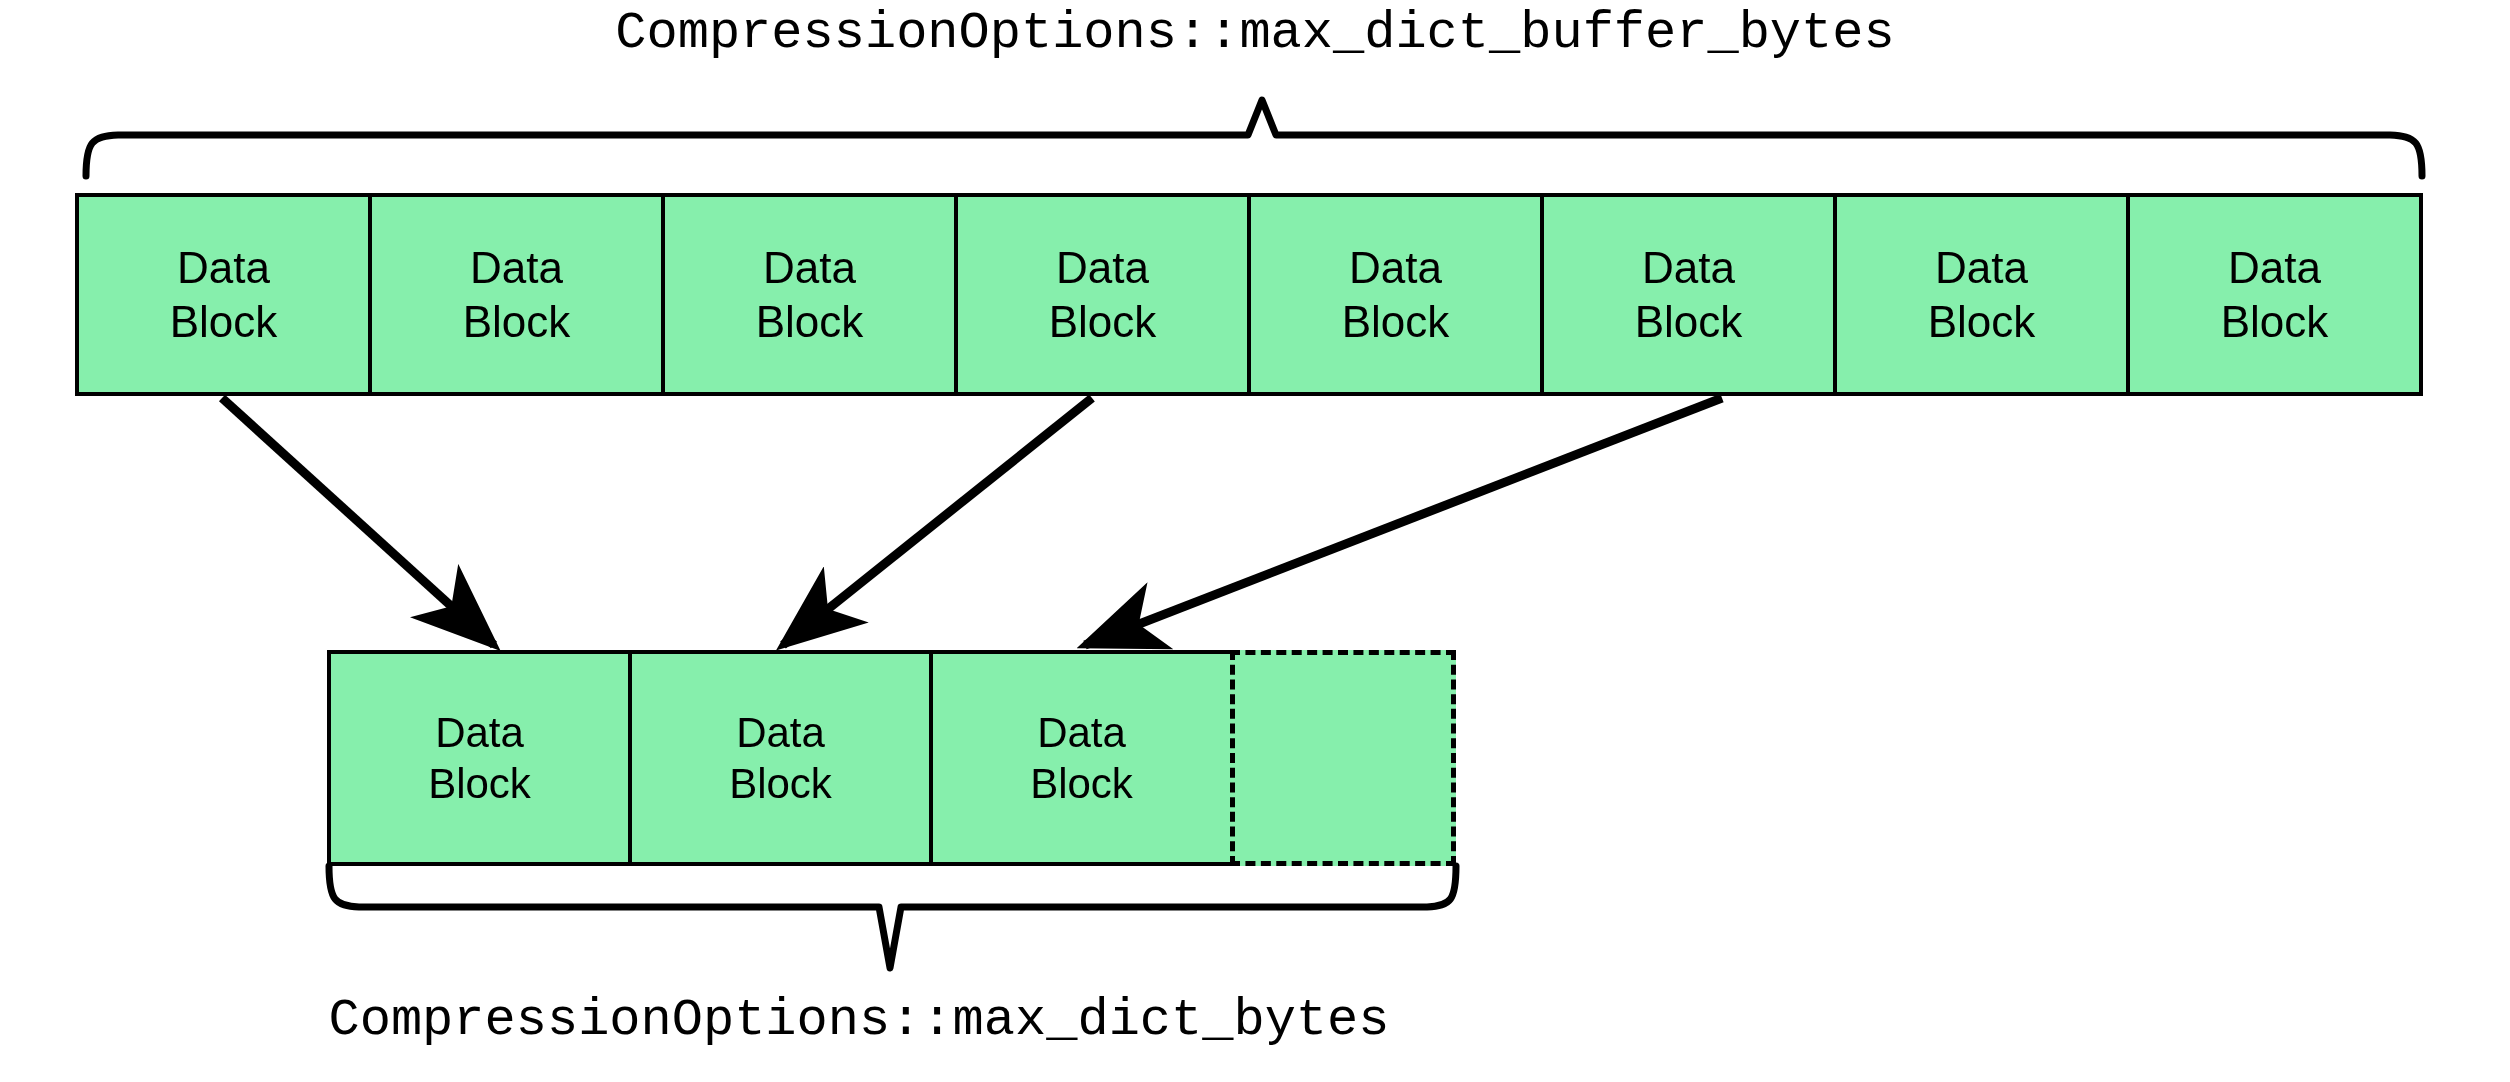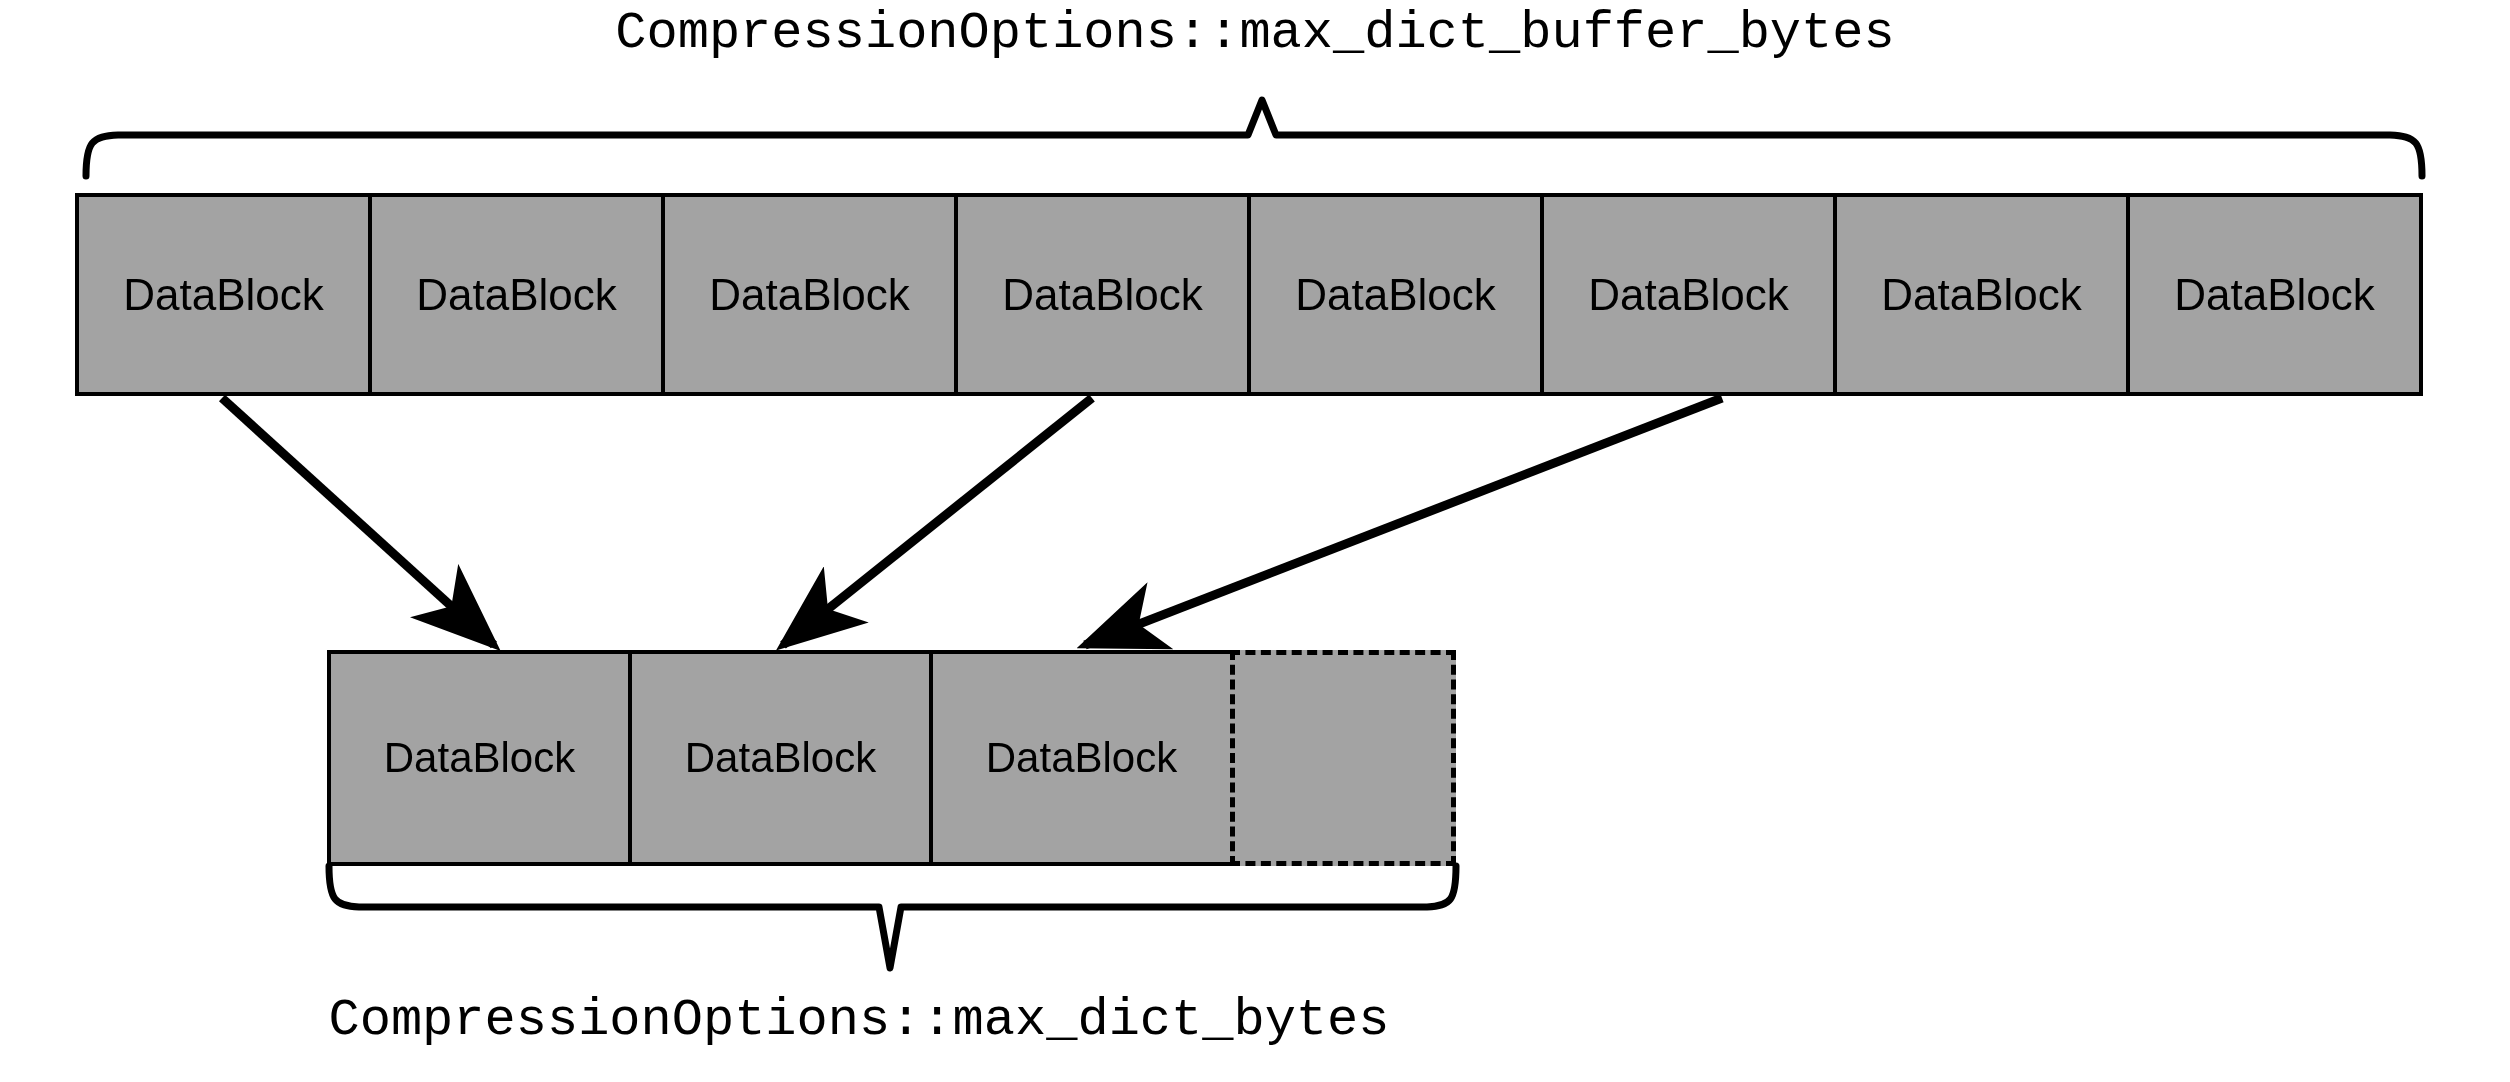--- a/index.html
+++ b/index.html
@@ -46,24 +46,24 @@
   #bottom-label {
     left: 0;
     top: 995px;
     width: 1700px;
     text-align: center;
     margin-left: 9px;
   }
   .block-box {
     position: absolute;
     box-sizing: border-box;
-    background: #a3a3a3;
+    background: #86efac;
     border: 4px solid #000000;
     display: flex;
-    flex-direction: row;
+    flex-direction: column;
     align-items: center;
     justify-content: center;
     font-family: "Liberation Sans", sans-serif;
     color: #000000;
     line-height: 1.22;
   }
   .block-box.dashed {
     border-style: dashed;
     border-width: 5px;
   }

